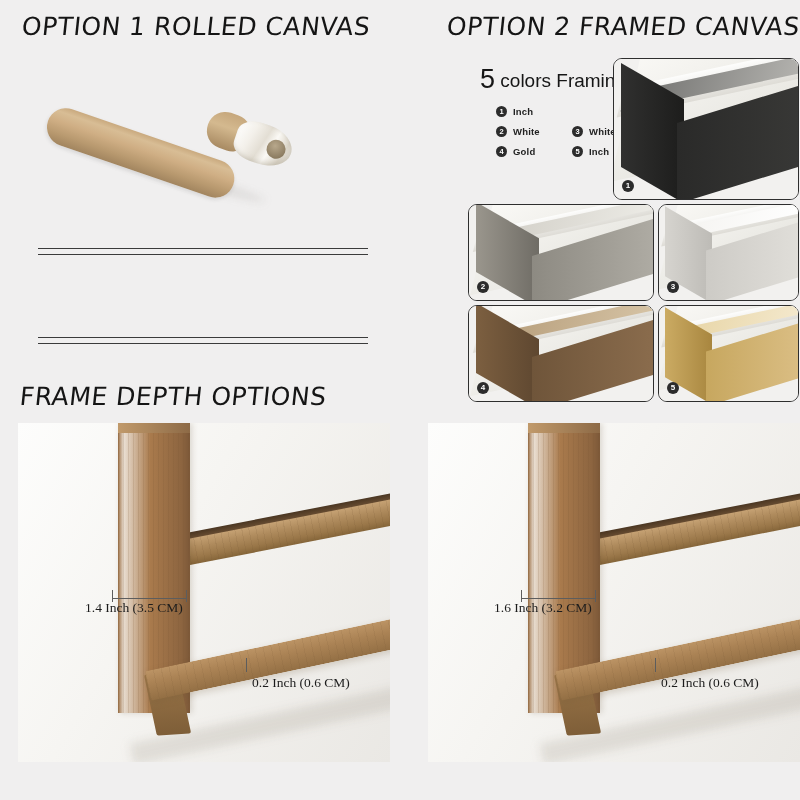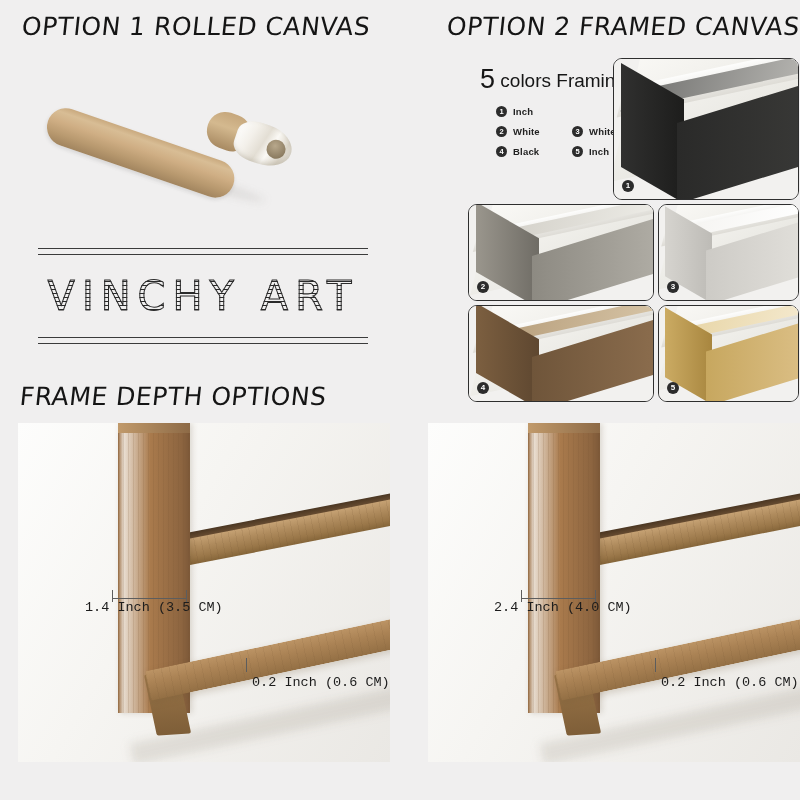--- a/index.html
+++ b/index.html
@@ -419,21 +419,21 @@
     position: absolute;
     width: 0;
     height: 12px;
     border-left: 1px solid #5d5d5d;
   }
   .dim-label {
     position: absolute;
     font-size: 13.5px;
     color: #1c1c1c;
     white-space: nowrap;
-    font-family: Liberation Mono, monospace;
+    font-family: Liberation Serif, serif;
   }
   #dim-depth-left  { left: 85px;  top: 600px; }
   #dim-thin-left   { left: 252px; top: 675px; }
   #dim-depth-right { left: 494px; top: 600px; }
   #dim-thin-right  { left: 661px; top: 675px; }
 
   .dim-rule-depth { width: 74px; }
 </style>
 </head>
 <body>
@@ -445,21 +445,20 @@
   <div class="tube-wrap">
     <div class="tube-shadow"></div>
     <div class="tube-body"></div>
     <div class="tube-cap"></div>
     <div class="tube-roll"></div>
   </div>
 
   <div class="logo-block">
     <div class="logo-rule r1"></div>
     <div class="logo-rule r2"></div>
-    <div class="logo-text">VINCHY ART</div>
     <div class="logo-rule r3"></div>
     <div class="logo-rule r4"></div>
   </div>
 
   <div class="section-title" id="title-opt2">OPTION 2 FRAMED CANVAS</div>
 
   <div class="framing-block">
 
     <div class="framing-head">
       <span class="big">5</span><span class="rest"> colors Framing</span>
@@ -478,21 +477,21 @@
           <span class="legend-label">White</span>
         </div>
         <div class="legend-item">
           <span class="bullet">3</span>
           <span class="legend-label">White</span>
         </div>
       </div>
       <div class="legend-row">
         <div class="legend-item">
           <span class="bullet">4</span>
-          <span class="legend-label">Black</span>
+          <span class="legend-label">Gold</span>
         </div>
         <div class="legend-item">
           <span class="bullet">5</span>
           <span class="legend-label">Inch</span>
         </div>
       </div>
     </div>
 
     <div class="swatch sw-1">
       <div class="corner c-black">
@@ -583,21 +582,21 @@
 
   <div>
     <div class="dim-tick" style="left:246px; top:658px; height:14px;"></div>
     <div class="dim-label" id="dim-thin-left">0.2 Inch (0.6 CM)</div>
   </div>
 
   <div>
     <div class="dim-line dim-rule-depth" style="left:521px; top:598px;"></div>
     <div class="dim-tick" style="left:521px; top:590px;"></div>
     <div class="dim-tick" style="left:595px; top:590px;"></div>
-    <div class="dim-label" id="dim-depth-right">2.4 Inch (4.0 CM)</div>
+    <div class="dim-label" id="dim-depth-right">1.6 Inch (3.2 CM)</div>
   </div>
 
   <div>
     <div class="dim-tick" style="left:655px; top:658px; height:14px;"></div>
     <div class="dim-label" id="dim-thin-right">0.2 Inch (0.6 CM)</div>
   </div>
 
 </div>
 
 </body></html>

